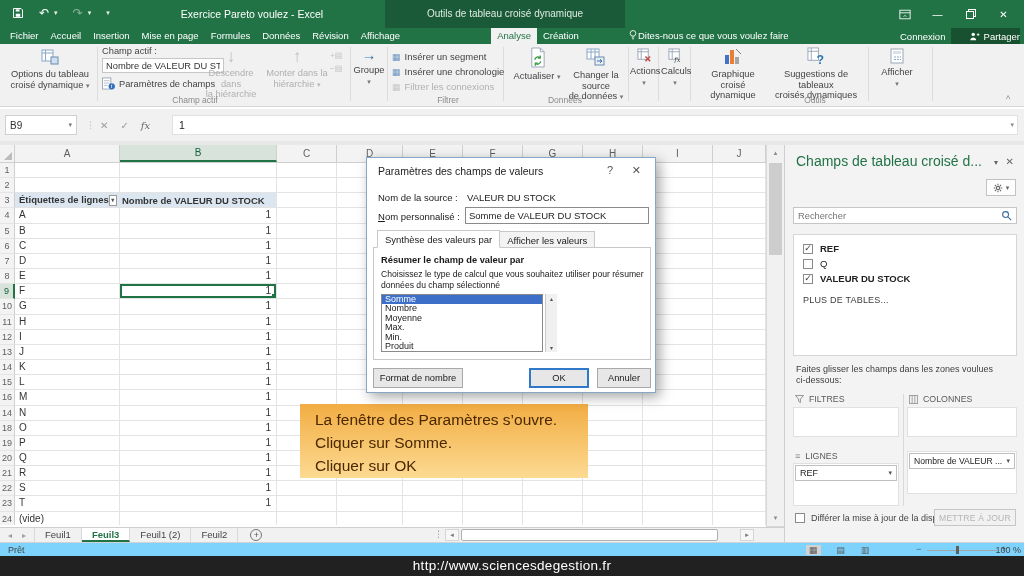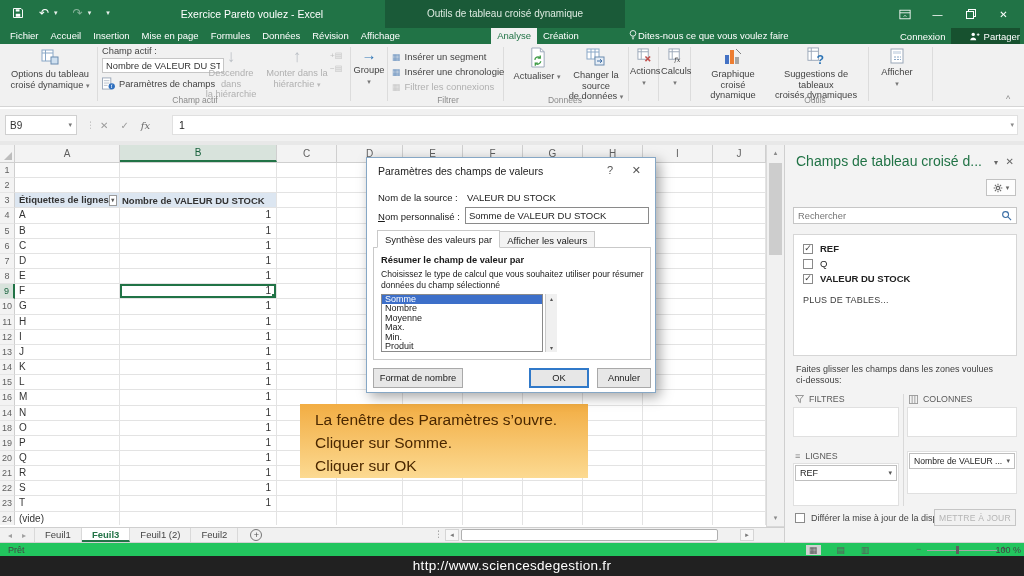--- a/index.html
+++ b/index.html
@@ -137,21 +137,21 @@
 .snav{display:flex;align-items:center;gap:10px;padding:0 8px;color:#a0a0a0;font-size:8px}
 .stab{padding:0 10px;line-height:13px;border-right:1px solid #d9d9d9;white-space:nowrap}
 .stab:first-of-type{border-left:1px solid #d9d9d9}
 .stab.active{background:#fff;color:#217346;font-weight:bold;border-bottom:2px solid #217346}
 .addsheet{margin-left:12px;align-self:center;width:12px;height:12px;border-radius:50%;border:1px solid #767676;color:#565656;font-size:9px;line-height:10px;text-align:center}
 .hdots{position:absolute;left:434px;top:529px;font-size:9px;color:#8a8a8a;z-index:2}
 .harr{position:absolute;top:529px;width:14px;height:12px;background:#f7f7f7;border:1px solid #d5d5d5;display:flex;align-items:center;justify-content:center;font-size:7px;color:#777;z-index:2}
 .hthumb{position:absolute;left:461px;top:529px;width:257px;height:12px;background:#fff;border:1px solid #b0b0b0;border-radius:2px;z-index:2}
 
 
-.statusbar{position:absolute;left:0;top:542px;width:1024px;height:14px;background:#22c55e;border-top:1px solid #d2d2d2;font-size:9px;color:#444}
+.statusbar{position:absolute;left:0;top:542px;width:1024px;height:14px;background:#7dd3fc;border-top:1px solid #d2d2d2;font-size:9px;color:#444}
 .ready{position:absolute;left:8px;top:2px}
 .viewics{position:absolute;left:806px;top:0px;display:flex;gap:16px;align-items:center;height:13px;font-size:9px;color:#5a5a5a}
 .viewics .on{background:#d2d2d2;padding:0 3px}
 .zminus{position:absolute;left:916px;top:1px;color:#5a5a5a}
 .ztrack{position:absolute;left:927px;top:7px;width:70px;height:1px;background:#a6a6a6}
 .zthumb{position:absolute;left:956px;top:3px;width:3px;height:8px;background:#5f5f5f}
 .zplus{position:absolute;left:1001px;top:1px;color:#5a5a5a}
 .zpct{position:absolute;right:3px;top:2px}
 .footer{position:absolute;left:0;top:556px;width:1024px;height:20px;background:#212121;color:#fff;text-align:center;font-size:13.5px;line-height:20px;letter-spacing:.3px}
 </style>

